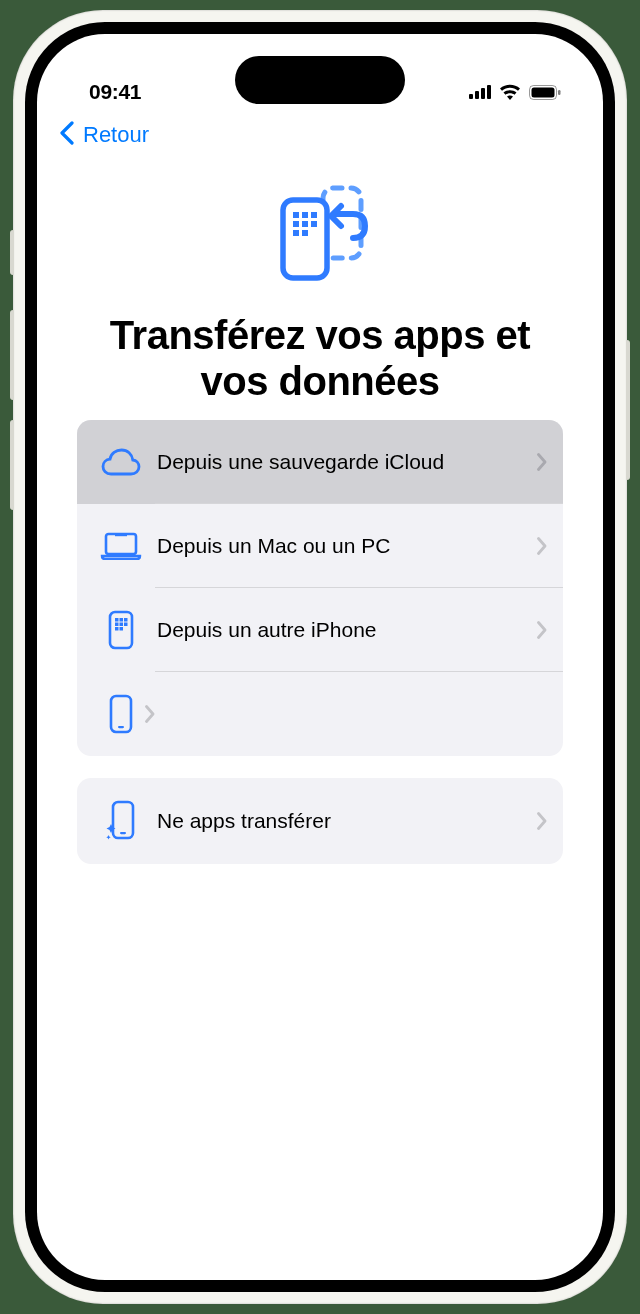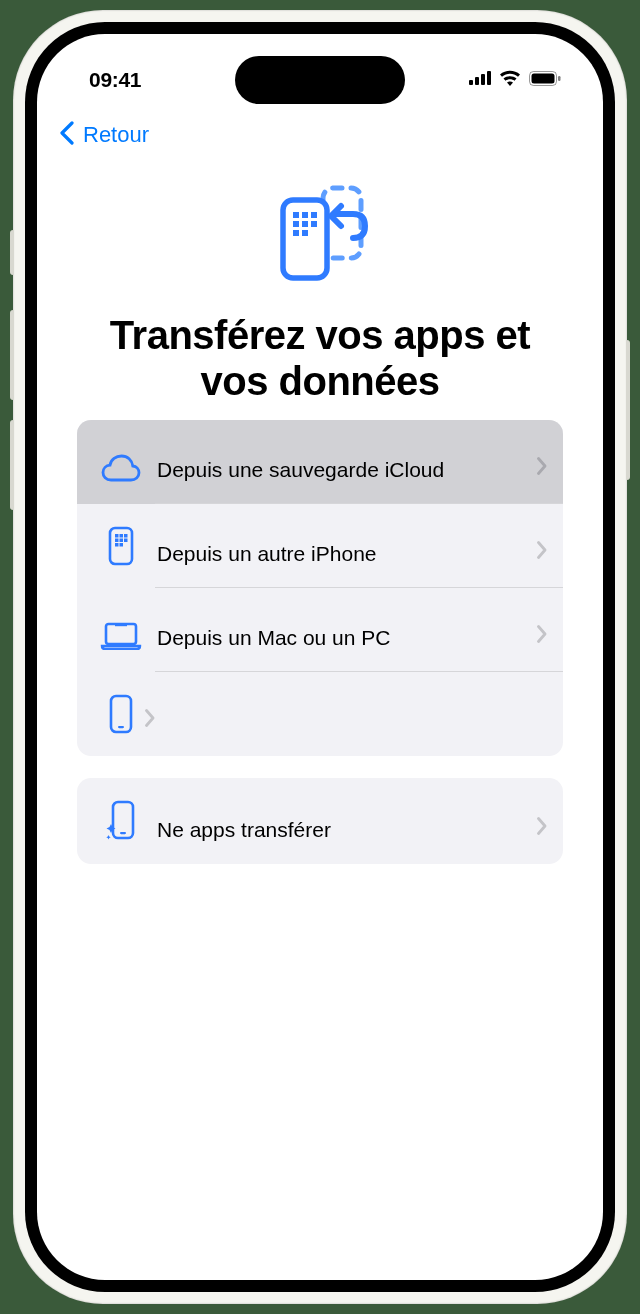--- a/index.html
+++ b/index.html
@@ -85,21 +85,21 @@
       transform: translateX(-50%);
       width: 170px;
       height: 48px;
       background: #000;
       border-radius: 30px;
       z-index: 10;
     }
     .status-bar {
       display: flex;
       justify-content: space-between;
-      align-items: center;
+      align-items: flex-end;
       padding: 22px 42px 0 52px;
       height: 70px;
     }
     .status-time {
       font-size: 21px;
       font-weight: 600;
       letter-spacing: -0.3px;
     }
     .status-icons {
       display: flex;
@@ -147,21 +147,21 @@
       margin-bottom: 54px;
     }
     .option-group {
       background: #f2f2f6;
       border-radius: 14px;
       overflow: hidden;
       margin-bottom: 22px;
     }
     .option-row {
       display: flex;
-      align-items: flex-end;
+      align-items: center;
       padding: 22px 16px 22px 20px;
       position: relative;
       cursor: pointer;
       min-height: 84px;
     }
     .option-row.selected {
       background: #d1d1d5;
     }
     .option-row:not(:last-child) .option-divider {
       position: absolute;
@@ -279,20 +279,37 @@
             <div class="option-chevron">
               <svg width="10" height="18" viewBox="0 0 10 18">
                   <path d="M1.5 1.5 L8 9 L1.5 16.5" stroke="currentColor" stroke-width="2.8" fill="none" stroke-linecap="round" stroke-linejoin="round"></path>
                 </svg>
             </div>
             <div class="option-divider"></div>
           </div>
 
           <div class="option-row">
             <div class="option-icon">
+              <svg width="42" height="28" viewBox="0 0 42 28">
+                  <rect x="6" y="2" width="30" height="20" rx="2.5" fill="none" stroke="#2f7bff" stroke-width="2.6"></rect>
+                  <rect x="15" y="2" width="12" height="2.2" fill="#2f7bff"></rect>
+                  <path d="M2 24 L40 24 C40 26 38.5 27 37 27 L5 27 C3.5 27 2 26 2 24 Z" fill="none" stroke="#2f7bff" stroke-width="2.4"></path>
+                </svg>
+            </div>
+            <div class="option-label">Depuis un Mac ou un PC</div>
+            <div class="option-chevron">
+              <svg width="10" height="18" viewBox="0 0 10 18">
+                  <path d="M1.5 1.5 L8 9 L1.5 16.5" stroke="currentColor" stroke-width="2.8" fill="none" stroke-linecap="round" stroke-linejoin="round"></path>
+                </svg>
+            </div>
+            <div class="option-divider"></div>
+          </div>
+
+          <div class="option-row">
+            <div class="option-icon">
               <svg width="26" height="40" viewBox="0 0 26 40">
                   <rect x="2" y="2" width="22" height="36" rx="5" fill="none" stroke="#2f7bff" stroke-width="2.6"></rect>
                   <g fill="#2f7bff">
                     <rect x="7" y="8" width="3.5" height="3.5"></rect>
                     <rect x="11.5" y="8" width="3.5" height="3.5"></rect>
                     <rect x="16" y="8" width="3.5" height="3.5"></rect>
                     <rect x="7" y="12.5" width="3.5" height="3.5"></rect>
                     <rect x="11.5" y="12.5" width="3.5" height="3.5"></rect>
                     <rect x="16" y="12.5" width="3.5" height="3.5"></rect>
                     <rect x="7" y="17" width="3.5" height="3.5"></rect>
@@ -304,37 +321,20 @@
             <div class="option-chevron">
               <svg width="10" height="18" viewBox="0 0 10 18">
                   <path d="M1.5 1.5 L8 9 L1.5 16.5" stroke="currentColor" stroke-width="2.8" fill="none" stroke-linecap="round" stroke-linejoin="round"></path>
                 </svg>
             </div>
             <div class="option-divider"></div>
           </div>
 
           <div class="option-row">
             <div class="option-icon">
-              <svg width="42" height="28" viewBox="0 0 42 28">
-                  <rect x="6" y="2" width="30" height="20" rx="2.5" fill="none" stroke="#2f7bff" stroke-width="2.6"></rect>
-                  <rect x="15" y="2" width="12" height="2.2" fill="#2f7bff"></rect>
-                  <path d="M2 24 L40 24 C40 26 38.5 27 37 27 L5 27 C3.5 27 2 26 2 24 Z" fill="none" stroke="#2f7bff" stroke-width="2.4"></path>
-                </svg>
-            </div>
-            <div class="option-label">Depuis un Mac ou un PC</div>
-            <div class="option-chevron">
-              <svg width="10" height="18" viewBox="0 0 10 18">
-                  <path d="M1.5 1.5 L8 9 L1.5 16.5" stroke="currentColor" stroke-width="2.8" fill="none" stroke-linecap="round" stroke-linejoin="round"></path>
-                </svg>
-            </div>
-            <div class="option-divider"></div>
-          </div>
-
-          <div class="option-row">
-            <div class="option-icon">
               <svg width="24" height="40" viewBox="0 0 24 40">
                   <rect x="2" y="2" width="20" height="36" rx="5" fill="none" stroke="#2f7bff" stroke-width="2.6"></rect>
                   <rect x="9" y="32" width="6" height="2.2" rx="1.1" fill="#2f7bff"></rect>
                 </svg>
             </div>
             <div class="option-chevron">
               <svg width="10" height="18" viewBox="0 0 10 18">
                   <path d="M1.5 1.5 L8 9 L1.5 16.5" stroke="currentColor" stroke-width="2.8" fill="none" stroke-linecap="round" stroke-linejoin="round"></path>
                 </svg>
             </div>

